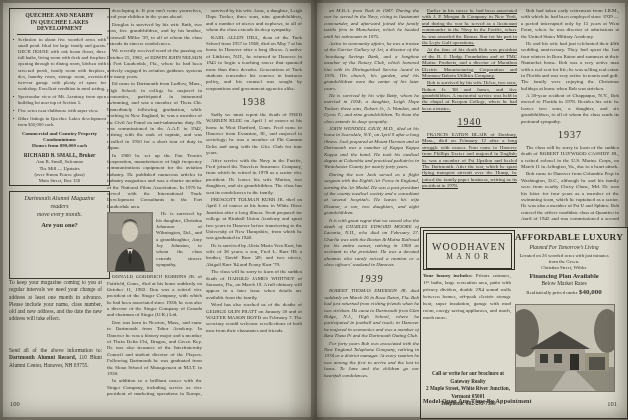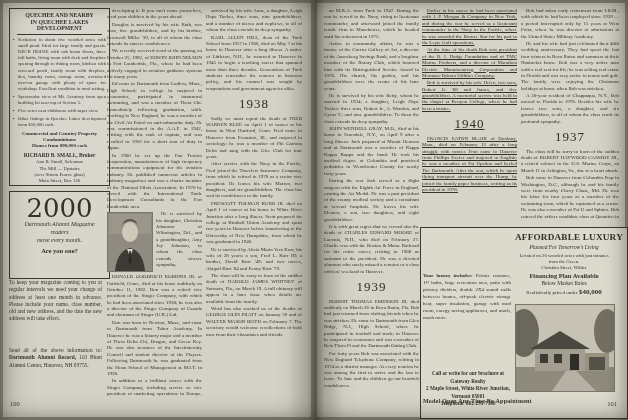--- a/index.html
+++ b/index.html
@@ -8,21 +8,21 @@
   .spread::after{content:"";position:absolute;inset:0;box-shadow:inset 0 0 22px rgba(30,25,15,.55);pointer-events:none;}
   .page{position:absolute;top:3px;height:414px;width:308px;}
   .page.left{left:3px;background:linear-gradient(90deg,#c9c6bb,#d4d1c6 12%,#d4d1c6 88%,#c4c1b5);}
   .page.right{left:317px;background:linear-gradient(90deg,#c6c3b7,#d6d3c8 14%,#d6d3c8 90%,#c9c6ba);}
   .gutter{position:absolute;left:288px;top:0;width:56px;height:420px;pointer-events:none;
           background:linear-gradient(90deg,rgba(40,35,22,0),rgba(40,35,22,.20) 35%,rgba(30,26,16,.48) 50%,rgba(40,35,22,.20) 65%,rgba(40,35,22,0));}
   .abs{position:absolute;}
   
   .col{overflow:hidden;font-size:5px;line-height:1.28;text-align:justify;}
   .para{margin:0 0 1px 0;text-indent:5px;}
-  .year-heading{text-align:center;font-size:13px;letter-spacing:1px;margin:4px 0 3px 0;color:#2e2c26;}
+  .year-heading{text-align:center;font-size:10px;letter-spacing:1px;margin:4px 0 3px 0;color:#2e2c26;}
   .photo-wrap{overflow:hidden;}
   .portrait{float:left;width:44px;height:58px;margin:1px 3px 2px 0;border:1px solid #7a766b;background:#948f84;}
   .portrait svg{display:block;}
   
   .qad{border:1px solid #3a382f;padding:3px;background:rgba(255,255,252,.12);overflow:hidden;font-size:4.7px;line-height:1.3;}
   .q-title{text-align:center;font-weight:bold;font-size:5.8px;line-height:1.15;}
   .q-rule{border-top:1px solid #3a382f;margin:2px 4px;}
   .ad-bullet{margin:0 0 2px 0;text-align:justify;padding-left:5px;position:relative;}
   .ad-bullet::before{content:"\25AA";position:absolute;left:0;top:0;font-size:4px;}
   .q-mid{text-align:center;font-weight:bold;font-size:5px;line-height:1.25;}
@@ -80,21 +80,20 @@
       <div class="q-broker">RICHARD B. SMALL, Broker</div>
       <div class="q-line">Ann B. Small, Salesman</div>
       <div class="q-line">The Mill — Upstairs</div>
       <div class="q-line">(over Simon Pearce glass)</div>
       <div class="q-line">Main Street, Box 136</div>
       <div class="q-line">Quechee, VT 05059</div>
 
     </div>
 
     <div class="abs movers" style="left:6px;top:188px;width:93px;height:80px;">
-      <div class="m-number">2000</div>
       <div class="m-line">Dartmouth Alumni Magazine</div>
       <div class="m-line">readers</div>
       <div class="m-line">move every month.</div>
       <div class="m-q">Are you one?</div>
     </div>
     <div class="abs m-body" style="left:6px;top:276px;width:93px;height:64px;">To keep your magazine coming to you at regular intervals we need your change of address at least one month in advance. Please include your name, class number, old and new address, and the date the new address will take effect.</div>
     <div class="abs m-send" style="left:6px;top:344px;width:93px;height:34px;"><span>Send all of the above information to: </span><span class="bold">Dartmouth Alumni Record,</span><span> 110 Blunt Alumni Center, Hanover, NH 03755.</span></div>
 
     <div class="abs col" style="left:104px;top:5px;width:95px;height:388px;">
       <div>
@@ -139,21 +138,21 @@
           <div class="para">The class will be sorry to learn of the sudden death of HAROLD JAMES WHITNEY of Sarasota, Fla., on March 19. A full obituary will appear in a later issue when details are available from the family.</div>
           <div class="para">Word has also reached us of the deaths of GEORGE OLIN PRATT on January 30 and of WALTER MASON BOYD on February 7. The secretary would welcome recollections of both men from their classmates and friends.</div>
         </div>
     </div>
 
     <div class="abs page-num" style="left:7px;top:397px;">100</div>
   </div>
 
   <div class="page right">
 
-    <div class="abs col" style="left:7px;top:5px;width:95px;height:388px;">
+    <div class="abs col" style="left:7px;top:5px;width:95px;height:388px;font-style:italic;">
       <div>
           <div class="para">an M.B.A. from Tuck in 1947. During the war he served in the Navy, rising to lieutenant commander, and afterward joined the family textile firm in Manchester, which he headed until his retirement in 1975.</div>
           <div class="para">Active in community affairs, he was a trustee of the Currier Gallery of Art, a director of the Amoskeag Savings Bank, and a longtime member of the Rotary Club, which honored him with its Distinguished Service Award in 1976. His church, his garden, and his grandchildren were the center of his later years.</div>
           <div class="para">He is survived by his wife Betty, whom he married in 1934; a daughter, Leigh Hope Tucker; three sons, Robert Jr., A. Wandon, and Cyrus T.; and nine grandchildren. To them the class extends its deep sympathy.</div>
           <div class="para">JOHN WENDELL GRAY, M.D., died at his home in Scarsdale, N.Y., on April 9 after a long illness. Jack prepared at Mount Hermon and at Dartmouth was a member of Kappa Kappa Kappa and the band. He took his medical degree at Columbia and practiced pediatrics in Westchester County for nearly forty years.</div>
           <div class="para">During the war Jack served as a flight surgeon with the Eighth Air Force in England, earning the Air Medal. He was a past president of the county medical society and a consultant at several hospitals. He leaves his wife Eleanor, a son, two daughters, and eight grandchildren.</div>
           <div class="para">It is with great regret that we record also the death of CHARLES EDWARD MOORE of Laconia, N.H., who died on February 27. Charlie was with the Boston &amp; Maine Railroad for his entire career, retiring in 1968 as assistant to the president. He was a devoted alumnus who rarely missed a reunion or a class officers' weekend in Hanover.</div>
           <div class="year-heading">1939</div>
           <div class="para">ROBERT THOMAS EMERSON JR. died suddenly on March 26 in Boca Raton, Fla. Bob had just returned from visiting friends when he was stricken. He came to Dartmouth from Glen Ridge, N.J., High School, where he participated in football and track; in Hanover he majored in economics and was a member of Beta Theta Pi and the Dartmouth Outing Club.</div>
           <div class="para">For forty years Bob was associated with the New England Telephone Company, retiring in 1974 as a district manager. At every reunion he was among the first to arrive and the last to leave. To Jane and the children go our heartfelt condolences.</div>
@@ -175,20 +174,26 @@
           <div class="para">Bob had taken early retirement from I.B.M., with which he had been employed since 1939 — a period interrupted only by 15 years at West Point, where he was director of admissions at the United States Military Academy.</div>
           <div class="para">He and his wife had just celebrated their 40th wedding anniversary. They had spent the last four winters in Boca Raton and summers at their Nantucket home. Bob was a very active man with a real zest for life; he was selling real estate in Florida and was very active in tennis and golf. The family were enjoying the Christmas holidays at home when Bob was stricken.</div>
           <div class="para">A 30-year resident of Chappaqua, N.Y., Bob moved to Florida in 1978. Besides his wife he leaves two sons, a daughter, and six grandchildren, to all of whom the class sends its profound sympathy.</div>
           <div class="year-heading">1937</div>
           <div class="para">The class will be sorry to learn of the sudden death of ROBERT HAYWOOD CASSIDY JR., a retired colonel in the U.S. Marine Corps, on March 11 in Arlington, Va., due to a heart attack.</div>
           <div class="para">Bob came to Hanover from Columbia Prep in Washington, D.C., although he and his family were from nearby Chevy Chase, Md. He won his letter for four years as a member of the swimming team, which he captained as a senior. He was also a member of Psi U and Sphinx. Bob entered the officer candidate class at Quantico in April of 1942 and was commissioned a second lieu-</div>
         </div>
     </div>
 
     <div class="abs wad" style="left:103px;top:224px;width:200px;height:184px;">
+      <div class="abs logo-box" style="left:2px;top:2px;width:86px;height:34px;">
+        <div class="logo-inner">
+          <div class="logo1">WOODHAVEN</div>
+          <div class="logo2">MANOR</div>
+        </div>
+      </div>
       <div class="abs w-head" style="left:94px;top:4px;width:98px;">AFFORDABLE LUXURY</div>
       <div class="abs w-tag" style="left:94px;top:16px;width:98px;">Planned For Tomorrow's Living</div>
       <div class="abs w-loc" style="left:94px;top:25px;width:98px;">
         <div>Located on 26 wooded acres with just minutes from the Green.</div>
         <div>Christian Street, Wilder</div>
       </div>
       <div class="abs w-feat" style="left:2px;top:44px;width:88px;"><span class="lbl">Your luxury includes: </span><span>Private entrance, 1½ baths, large recreation area, patio with privacy dividers, double 2X4 sound walls between homes, off-peak electric storage heat, super insulation, garage with mud room, energy saving appliances, and much, much more.</span></div>
       <div class="abs" style="left:94px;top:44px;width:98px;">
         <div class="w-fin1">Financing Plan Available</div>
         <div class="w-fin2">Below Market Rates</div>

